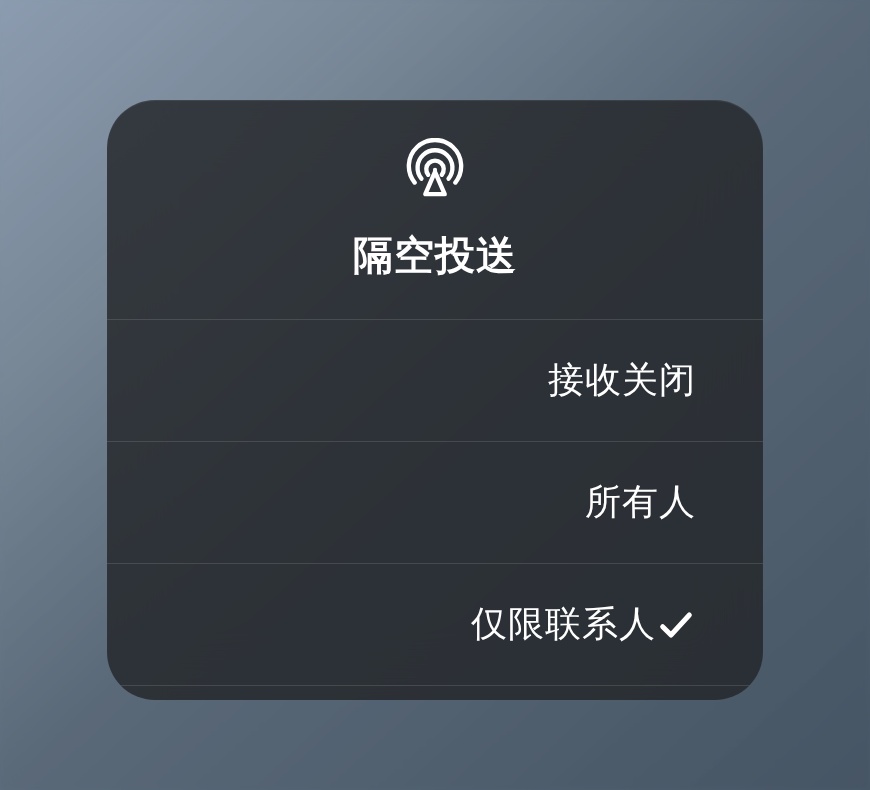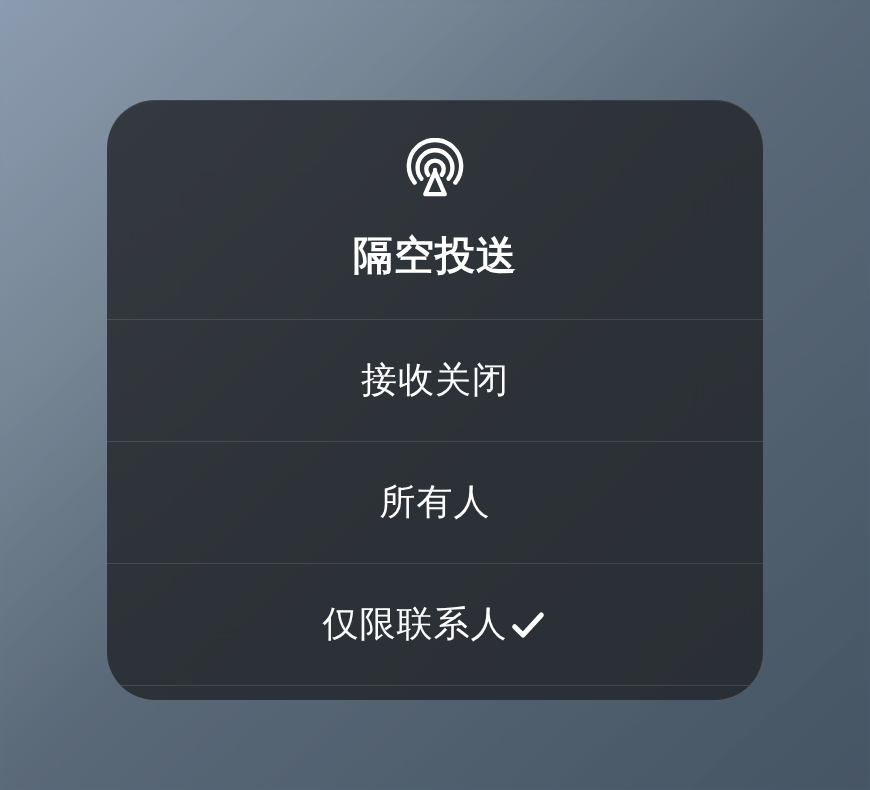--- a/index.html
+++ b/index.html
@@ -68,22 +68,22 @@
     .title {
       color: #ffffff;
       font-size: 40px;
       font-weight: 600;
       letter-spacing: 1px;
     }
 
     .option {
       display: flex;
       align-items: center;
-      justify-content: center;
-      padding: 0 21px;
+      justify-content: flex-end;
+      padding: 0 67px;
       height: 122px;
       border-bottom: 1px solid rgba(255, 255, 255, 0.12);
     }
 
     .option:last-child {
       border-bottom: none;
     }
 
     .option-label {
       color: #ffffff;

